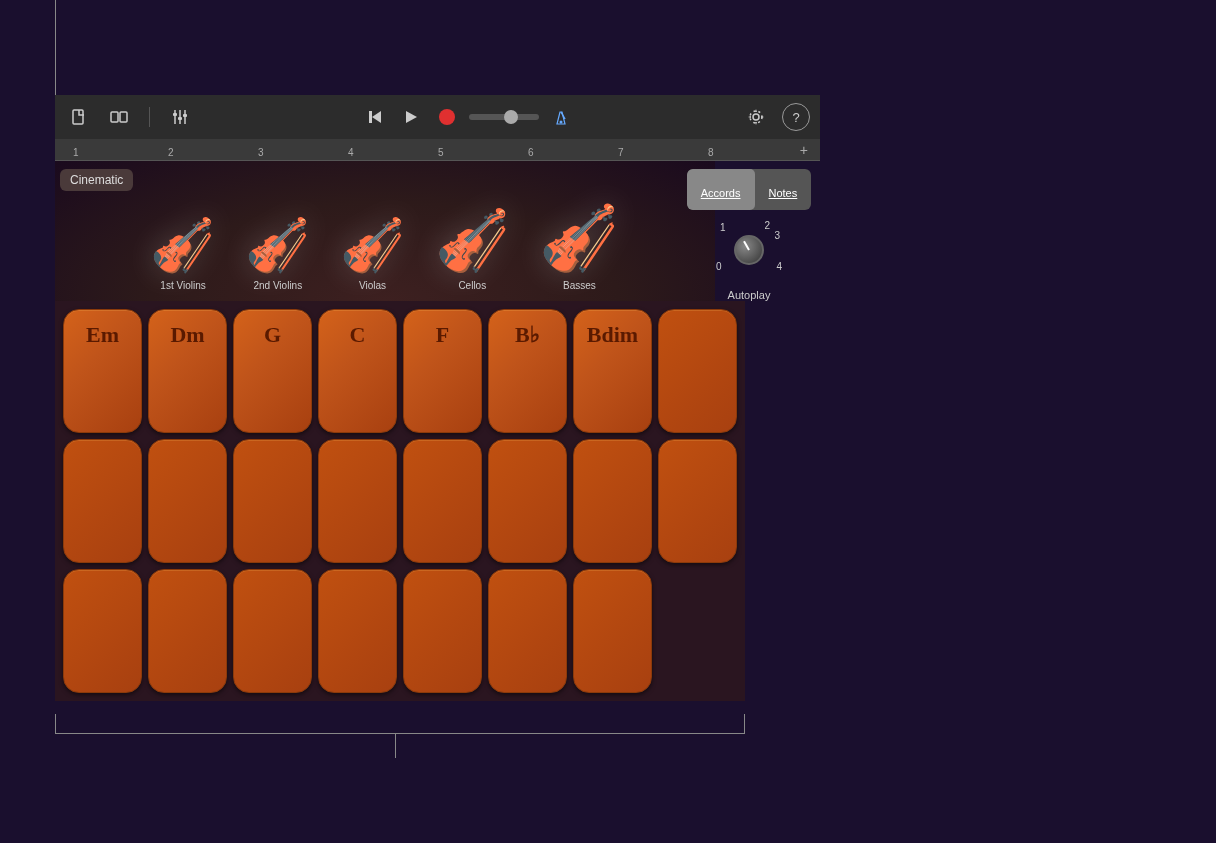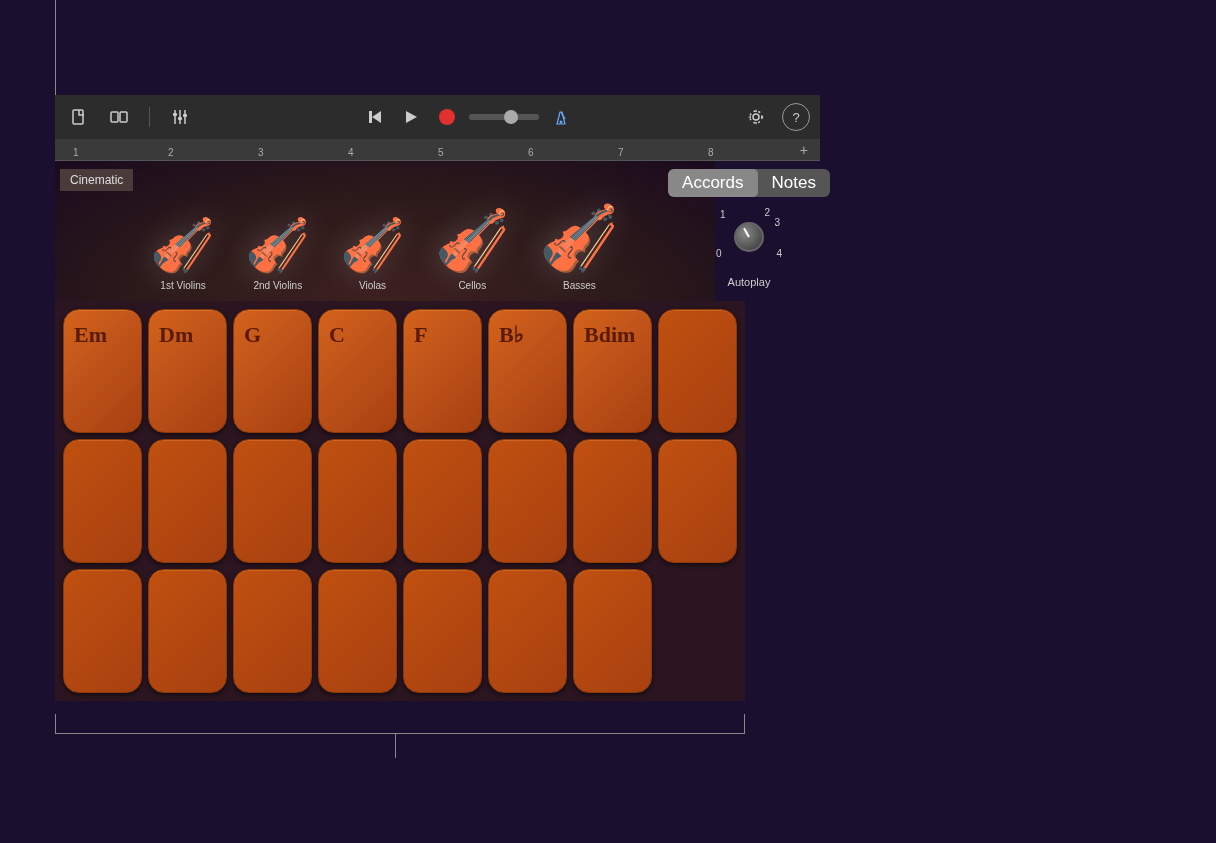--- a/index.html
+++ b/index.html
@@ -143,21 +143,21 @@
 
     
     .cinematic-label {
       position: absolute;
       left: 60px;
       top: 169px;
       background: #4a3a3a;
       color: #ddd;
       font-size: 12px;
       padding: 4px 10px;
-      border-radius: 0;
+      border-radius: 6px;
       z-index: 5;
     }
 
     
     .controls-panel {
       position: absolute;
       left: 678px;
       top: 161px;
       width: 142px;
       height: 140px;
@@ -170,26 +170,27 @@
     }
 
     .tab-group {
       display: flex;
       background: #555;
       border-radius: 6px;
       overflow: hidden;
       gap: 0;
     }
     .tab-btn {
-      padding: 4px 14px;
-      font-size: 17px;
+      padding: 18px 14px;
+      font-size: 11px;
       color: #fff;
       cursor: pointer;
       border: none;
       background: transparent;
+      text-decoration: underline;
     }
     .tab-btn.active {
       background: #888;
       border-radius: 5px;
     }
 
     
     .autoplay-area {
       display: flex;
       flex-direction: column;
@@ -254,21 +255,21 @@
       gap: 6px;
       padding: 8px;
       background: #2a1520;
     }
 
     .chord-pad {
       background: linear-gradient(135deg, #d4621a 0%, #c0541a 40%, #a84010 100%);
       border-radius: 16px;
       display: flex;
       align-items: flex-start;
-      justify-content: flex-start;
+      justify-content: center;
       padding: 12px 10px;
       cursor: pointer;
       position: relative;
       border: 1px solid #8b3a0a;
       box-shadow: inset 0 1px 0 rgba(255,200,100,0.2), 0 2px 4px rgba(0,0,0,0.5);
     }
     .chord-pad.empty {
       background: linear-gradient(135deg, #c05010 0%, #a84010 100%);
     }
     .chord-name {

